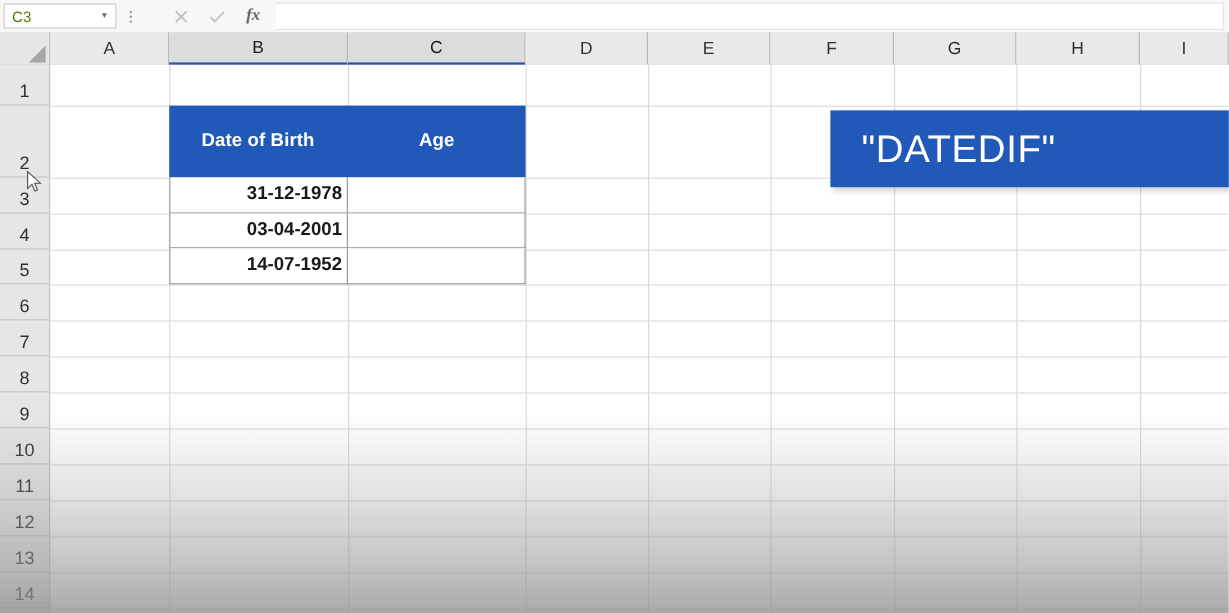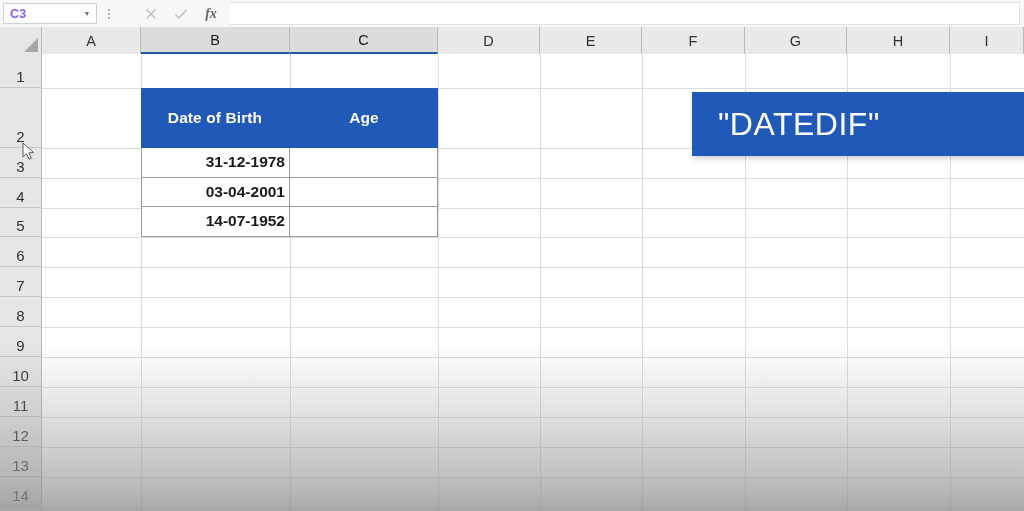--- a/index.html
+++ b/index.html
@@ -38,25 +38,24 @@
     width: 94px; height: 21px;
     background: #ffffff;
     border: 1px solid #d0d0d0;
     border-radius: 1px;
     display: flex;
     align-items: center;
     box-sizing: border-box;
   }
   .name-box-text {
     font-size: 12.5px;
-    color: #8b5cf6;
+    color: #4d7c0f;
     padding-left: 6px;
     letter-spacing: 0.2px;
     flex: 1;
-    font-weight: bold;
   }
   .name-box-chevron {
     width: 14px;
     display: flex;
     align-items: center;
     justify-content: center;
     color: #6f6f6f;
     font-size: 7px;
     line-height: 1;
     padding-right: 2px;

